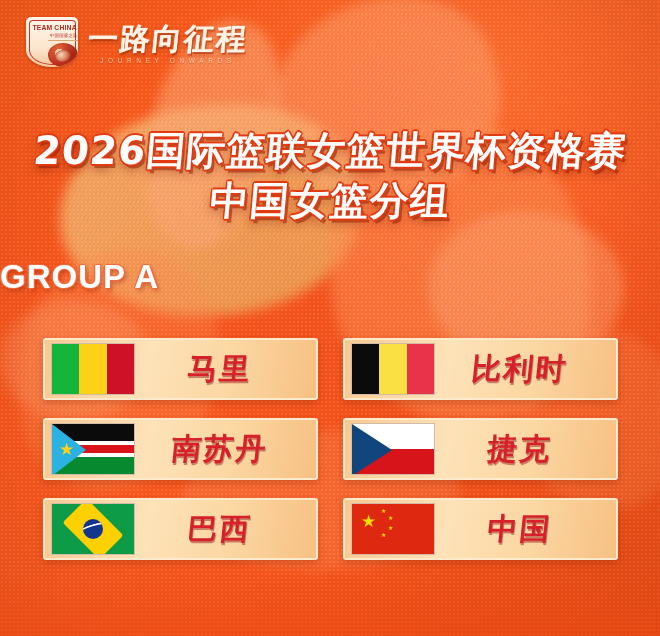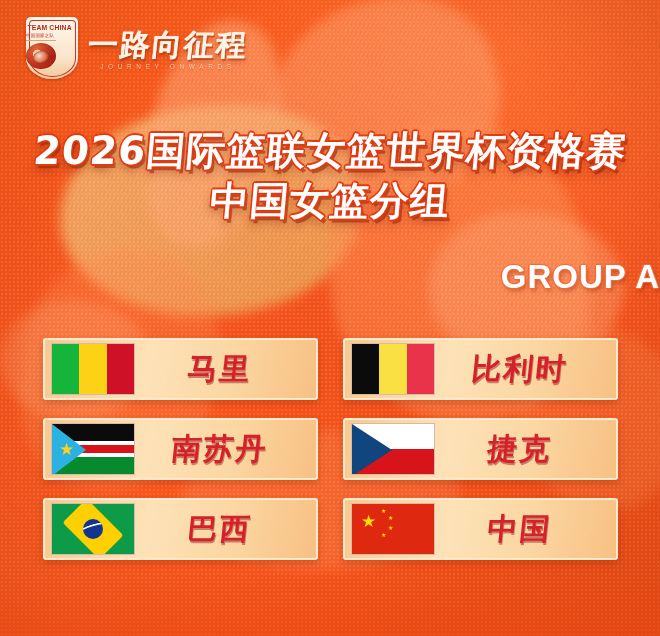--- a/index.html
+++ b/index.html
@@ -52,26 +52,26 @@
   }
 
   
   .brand{
     position:absolute; left:26px; top:17px;
     display:flex; align-items:center; gap:10px;
     z-index:6;
   }
   .crest{
     position:relative;
-    width:52px; height:62px;
+    width:52px; height:50px;
     background:linear-gradient(180deg,#FFF6EA 0%,#FBE6CE 62%,#F2C79B 100%);
     border-radius:5px 5px 50% 50% / 5px 5px 34% 34%;
     box-shadow:0 1px 3px rgba(80,20,0,.35);
     overflow:hidden;
-    display:flex; flex-direction:column; align-items:flex-start;
+    display:flex; flex-direction:column; align-items:flex-end;
   }
   .crest:before{
     content:""; position:absolute; inset:2.5px;
     border:1.2px solid #C8342A;
     border-radius:4px 4px 50% 50% / 4px 4px 33% 33%;
   }
   .crest-top{
     margin-top:7px; font-size:7.2px; font-weight:bold; letter-spacing:.2px;
     color:#B12B21; line-height:1; position:relative; z-index:2;
     white-space:nowrap; transform:scale(.94);
@@ -135,21 +135,21 @@
       -1.2px -1.2px 0 #E23B12, 1.2px -1.2px 0 #E23B12,
       -1.2px 1.2px 0 #E23B12, 1.2px 1.2px 0 #E23B12,
       3px 4px 0 rgba(150,35,5,.55),
       0 6px 10px rgba(120,25,0,.45);
   }
   .title-1{ font-size:39px; }
   .title-2{ font-size:39px; margin-top:8px; }
 
   .group-label{
     position:absolute; left:0; right:0; top:258px;
-    text-align:right; z-index:6;
+    text-align:left; z-index:6;
     font-size:33px; font-weight:bold; letter-spacing:1px;
     color:#FFFFFF;
     font-family:"Liberation Sans",sans-serif;
     text-shadow:
       -1.4px 0 0 #F06A3D, 1.4px 0 0 #F06A3D,
       0 -1.4px 0 #F06A3D, 0 1.4px 0 #F06A3D,
       2px 3px 4px rgba(140,35,5,.45);
   }
 
   

